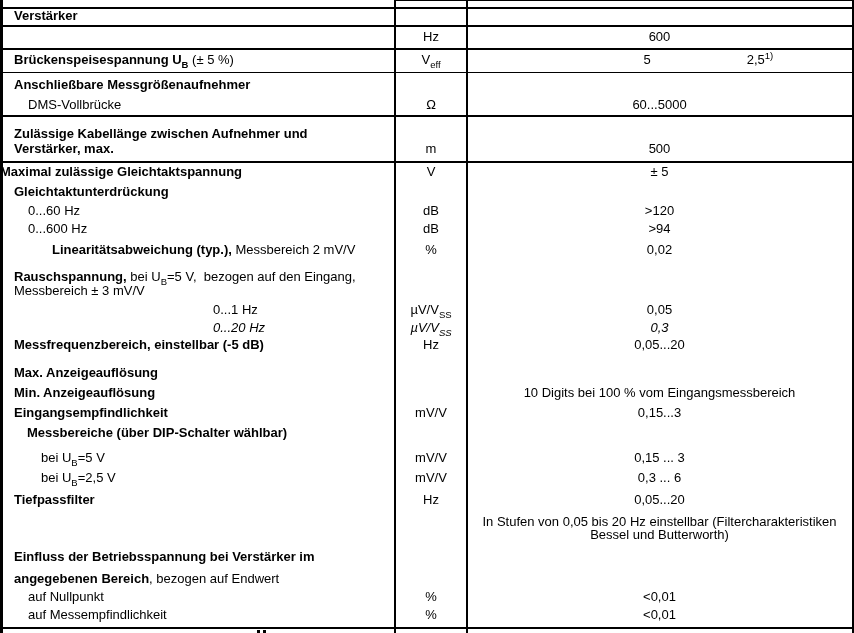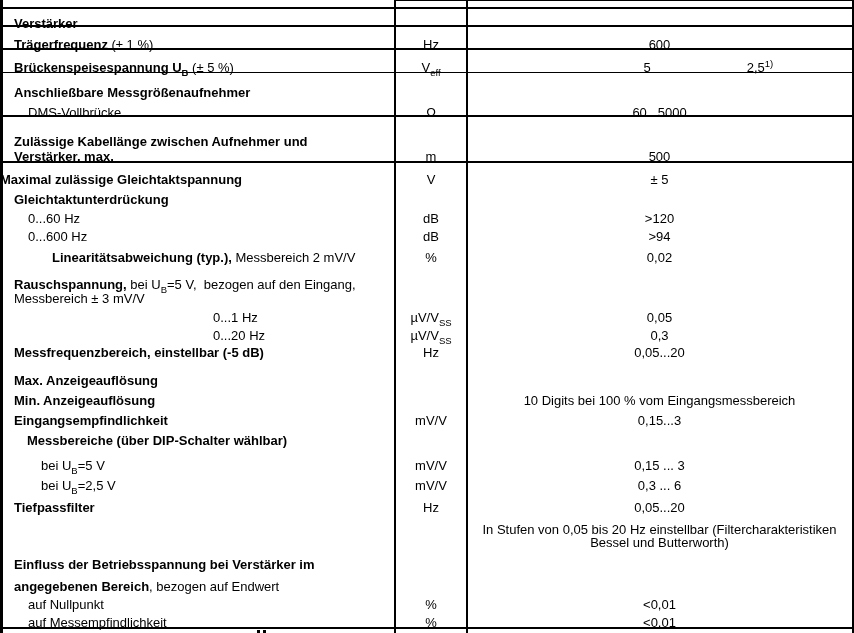--- a/index.html
+++ b/index.html
@@ -5,21 +5,21 @@
   html,body{margin:0;padding:0;background:#fff;}
   .page{
     position:relative;width:854px;height:633px;background:#ffffff;
     font-family:"Liberation Sans","DejaVu Sans",sans-serif;
     font-size:13px;color:#000;overflow:hidden;
   }
   .hline{position:absolute;left:0;width:854px;height:1.8px;background:#000;}
   .vline{position:absolute;top:0;height:633px;width:1.8px;background:#000;}
   .outer-left{position:absolute;left:0;top:0;width:3px;height:633px;background:#000;}
   .outer-right{position:absolute;right:0;top:0;width:2.5px;height:633px;background:#000;}
-  .row{position:absolute;left:0;width:854px;height:16px;line-height:16px;white-space:nowrap;margin-top:8px;}
+  .row{position:absolute;left:0;width:854px;height:16px;line-height:16px;white-space:nowrap;}
   .lbl{position:absolute;top:0;}
   .unit{position:absolute;left:396px;top:0;width:70px;text-align:center;}
   .val{position:absolute;left:469px;top:0;width:381px;text-align:center;}
   .val-a{position:absolute;left:469px;top:0;width:356px;text-align:center;}
   .val-b{position:absolute;left:672px;top:0;width:176px;text-align:center;}
   .b{font-weight:bold;}
   sub{font-size:9.5px;line-height:0;}
   sup{font-size:9.5px;line-height:0;}
   .cutoff-dots{position:absolute;left:257px;top:630px;width:3px;height:3px;background:#000;box-shadow:6px 0 0 #000;}
 </style>
@@ -40,21 +40,20 @@
   <div class="hline" style="top:71.5px;"></div>
   <div class="hline" style="top:115px;"></div>
   <div class="hline" style="top:161px;height:2px;"></div>
   <div class="hline" style="top:627px;height:2px;"></div>
 
   <div id="rows">
       <div class="row" style="top: 8px;">
         <span class="lbl" style="left: 14px;"><span class="b">Verstärker</span></span>
       </div>
       <div class="row" style="top: 29px;">
-        <span class="lbl" style="left: 14px;"><span class="b">Trägerfrequenz</span><span> (± 1 %)</span></span>
         <span class="unit"><span>Hz</span></span>
         <span class="val"><span>600</span></span>
       </div>
       <div class="row" style="top: 52px;">
         <span class="lbl" style="left: 14px;"><span class="b">Brückenspeisespannung U</span><sub class="b">B</sub><span> (± 5 %)</span></span>
         <span class="unit"><span>V</span><sub>eff</sub></span>
         <span class="val-a"><span>5</span></span>
         <span class="val-b"><span>2,5</span><sup>1)</sup></span>
       </div>
       <div class="row" style="top: 77px;">
@@ -100,21 +99,21 @@
         <span class="lbl" style="left: 14px;"><span class="b">Rauschspannung,</span><span> bei U</span><sub>B</sub><span>=5 V,&nbsp; bezogen auf den Eingang,</span></span>
       </div>
       <div class="row" style="top: 283px;">
         <span class="lbl" style="left: 14px;"><span>Messbereich ± 3 mV/V</span></span>
       </div>
       <div class="row" style="top: 302px;">
         <span class="lbl" style="left: 213px;"><span>0...1 Hz</span></span>
         <span class="unit"><span>µV/V</span><sub>SS</sub></span>
         <span class="val"><span>0,05</span></span>
       </div>
-      <div class="row" style="top: 320px;">
+      <div class="row" style="top: 320px; font-style: italic;">
         <span class="lbl" style="left: 213px;"><span>0...20 Hz</span></span>
         <span class="unit"><span>µV/V</span><sub>SS</sub></span>
         <span class="val"><span>0,3</span></span>
       </div>
       <div class="row" style="top: 337px;">
         <span class="lbl" style="left: 14px;"><span class="b">Messfrequenzbereich, einstellbar (-5 dB)</span></span>
         <span class="unit"><span>Hz</span></span>
         <span class="val"><span>0,05...20</span></span>
       </div>
       <div class="row" style="top: 365px;">

